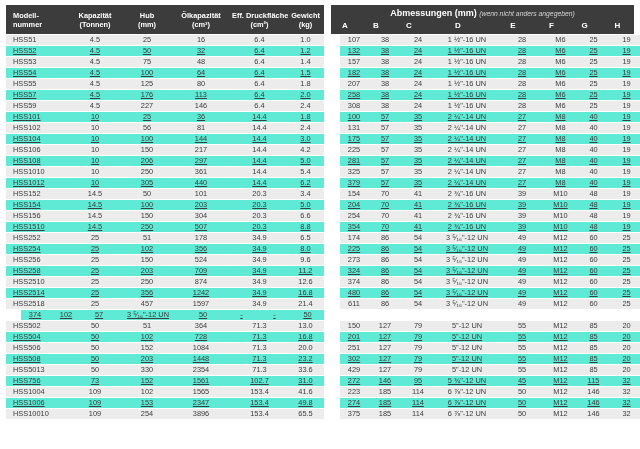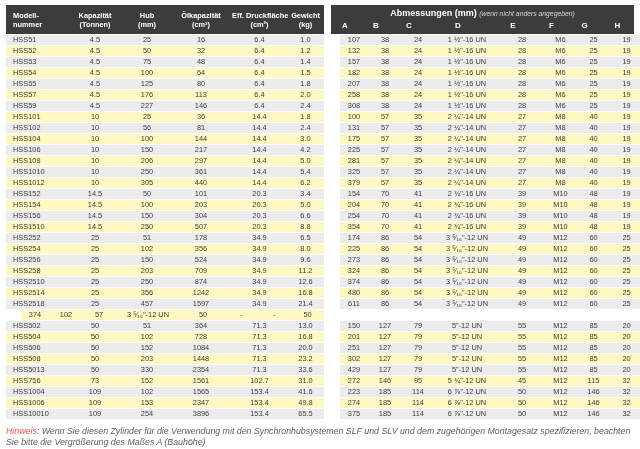--- a/index.html
+++ b/index.html
@@ -50,21 +50,21 @@
     grid-template-columns: 60px 58px 46px 62px 55px 37px;
     align-items: center; height: 10px;
   }
   .row-right {
     width: 303px; display: grid;
     grid-template-columns: 28px 34px 32px 66px 44px 33px 33px 33px;
     align-items: center; height: 10px;
   }
   .row .gap { width: 7px; height: 10px; background: #ffffff; }
   .row.light .row-left, .row.light .row-right { background: #ececec; }
-  .row.dark  .row-left, .row.dark  .row-right { background: #fef9c3; }
+  .row.dark  .row-left, .row.dark  .row-right { background: #5eead4; text-decoration: underline; }
   .cell {
     text-align: center; font-size: 7.4px; line-height: 10px; white-space: nowrap;
     color: #3b3b3b;
   }
   .cell.model { text-align: left; padding-left: 7px; }
 
   
   .note {
     margin-top: 6px; width: 626px;
     font-style: italic; font-size: 8.8px; line-height: 10.8px; color: #5c5c5c;
@@ -847,16 +847,13 @@
             <div class="cell">6 ⅞"-12 UN</div>
             <div class="cell">50</div>
             <div class="cell">M12</div>
             <div class="cell">146</div>
             <div class="cell">32</div>
           </div>
         </div>
       </div>
   </div>
 
-  <div class="note">
-    <span class="note-label">Hinweis:</span><span> Wenn Sie diesen Zylinder für die Verwendung mit den Synchronhubsystemen SLF und SLV und dem zugehörigen Montagesatz spezifizieren, beachten Sie bitte die Vergrößerung des Maßes A (Bauhöhe)</span>
-  </div>
 </div>
 
 </body></html>

